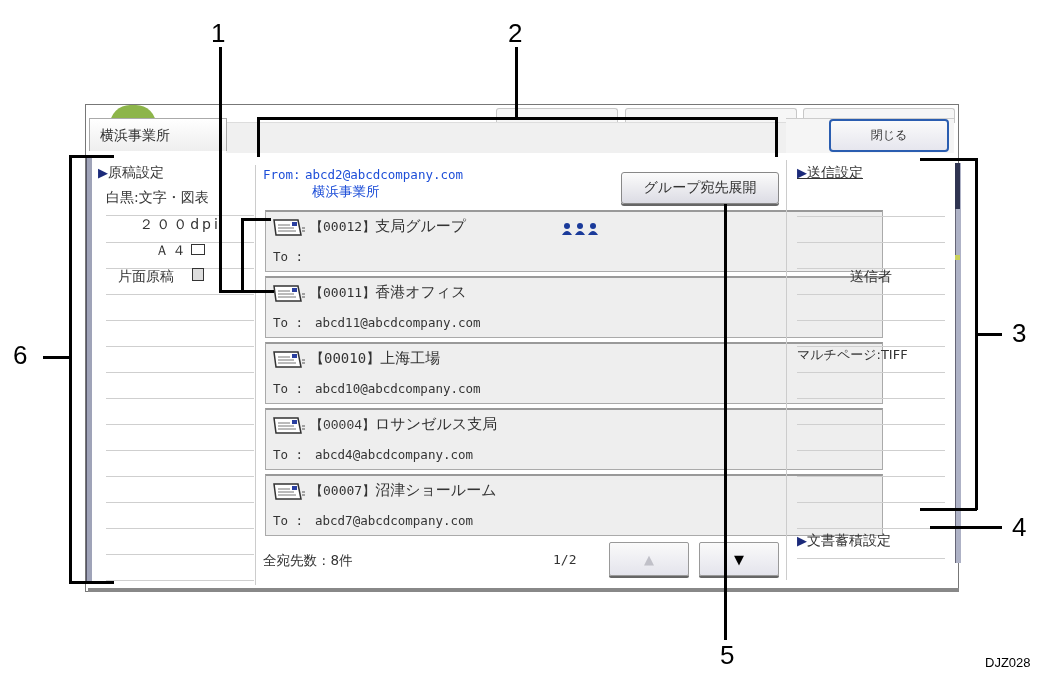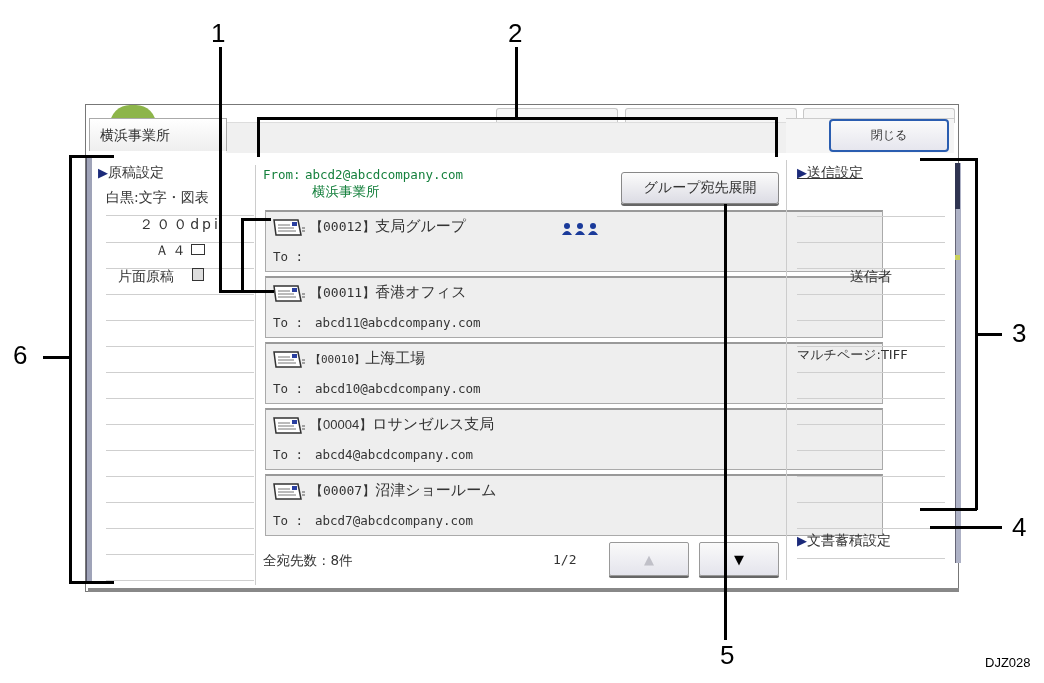--- a/index.html
+++ b/index.html
@@ -20,21 +20,21 @@
   .title-bar { position:absolute; left:226px; top:122px; width:560px; height:30px; background:#f0f0f0; border-top:1px solid #ddd; }
   .right-bar { position:absolute; left:786px; top:118px; width:168px; height:34px; background:#f5f5f5; border-top:1px solid #ccc;}
   .close-btn { position:absolute; left:829px; top:119px; width:116px; height:29px; border:2px solid #2a5db0; border-radius:4px;
                background:linear-gradient(#fafafa,#e6e6ee); font-size:12px; color:#333; display:flex; align-items:center; justify-content:center; }
   .left-scroll { position:absolute; left:86px; top:158px; width:5px; height:426px; background:#9fa3b8; border-left:1px solid #556; }
   .lrow { position:absolute; left:17px; width:148px; height:26px; border-bottom:1px solid #cfcfcf; font-size:14px; color:#333; }
   .lrow-first { left:9px; }
   .tri { color:#1b2a7a; font-size:13px; }
   .left-vline { position:absolute; left:255px; top:165px; width:1px; height:420px; background:#ccc; }
   
-  .from-block { position:absolute; left:263px; top:167px; font-family:"DejaVu Sans Mono","Liberation Mono",monospace; font-size:12.5px; color:#15803d; line-height:16px; }
+  .from-block { position:absolute; left:263px; top:167px; font-family:"DejaVu Sans Mono","Liberation Mono",monospace; font-size:12.5px; color:#1d4ed8; line-height:16px; }
   .from-label { display:inline-block; width:42px; }
   .from-sub { padding-left:49px; font-family:"DejaVu Sans", sans-serif; font-size:13.5px; }
   .group-btn { position:absolute; left:621px; top:172px; width:156px; height:30px; border:1px solid #888; border-radius:3px;
                background:linear-gradient(#fbfbfb,#dcdce4); font-size:14px; color:#333; display:flex; align-items:center; justify-content:center; box-shadow:0 2px 0 #666; }
   .dest-list { position:absolute; left:265px; top:210px; width:618px; }
   .dest { position:relative; height:62px; margin-bottom:4px; background:#eeeeee; border:1px solid #aaa; border-top:2px solid #999; box-sizing:border-box; }
   .dest-icon { position:absolute; left:6px; top:6px; width:34px; height:20px; }
   .dest-name { position:absolute; left:44px; top:5px; font-size:15px; color:#333; }
   .dest-to { position:absolute; left:7px; top:37px; font-family:"DejaVu Sans Mono","Liberation Mono",monospace; font-size:12.5px; color:#333; }
   .dest-to .to-lbl { display:inline-block; width:42px; }
@@ -150,34 +150,34 @@
   <div class="dest">
     <svg class="dest-icon" viewBox="0 0 34 20">
         <path d="M2 2 L26 2 L29 17 L4 17 Z" fill="#fff" stroke="#333" stroke-width="1.5"></path>
         <rect x="20" y="4" width="5" height="4" fill="#2a3fa0"></rect>
         <line x1="6" y1="7" x2="18" y2="7" stroke="#777"></line>
         <line x1="6" y1="10" x2="22" y2="10" stroke="#777"></line>
         <line x1="6" y1="13" x2="24" y2="13" stroke="#777"></line>
         <line x1="30" y1="10" x2="33" y2="10" stroke="#555"></line>
         <line x1="30" y1="13" x2="33" y2="13" stroke="#555"></line>
       </svg>
-    <div class="dest-name"><span style="font-family:'DejaVu Sans Mono',monospace;font-size:11px;">【00010】</span><span>上海工場</span></div>
+    <div class="dest-name"><span style="font-family:'DejaVu Sans Mono',monospace;font-size:14px;">【00010】</span><span>上海工場</span></div>
     <div class="dest-to"><span class="to-lbl">To :</span><span>abcd10@abcdcompany.com</span></div>
   </div>
   <div class="dest">
     <svg class="dest-icon" viewBox="0 0 34 20">
         <path d="M2 2 L26 2 L29 17 L4 17 Z" fill="#fff" stroke="#333" stroke-width="1.5"></path>
         <rect x="20" y="4" width="5" height="4" fill="#2a3fa0"></rect>
         <line x1="6" y1="7" x2="18" y2="7" stroke="#777"></line>
         <line x1="6" y1="10" x2="22" y2="10" stroke="#777"></line>
         <line x1="6" y1="13" x2="24" y2="13" stroke="#777"></line>
         <line x1="30" y1="10" x2="33" y2="10" stroke="#555"></line>
         <line x1="30" y1="13" x2="33" y2="13" stroke="#555"></line>
       </svg>
-    <div class="dest-name"><span style="font-family:Liberation Sans, sans-serif;font-size:13px;">【00004】</span><span>ロサンゼルス支局</span></div>
+    <div class="dest-name"><span style="font-family:Liberation Mono, monospace;font-size:13px;">【00004】</span><span>ロサンゼルス支局</span></div>
     <div class="dest-to"><span class="to-lbl">To :</span><span>abcd4@abcdcompany.com</span></div>
   </div>
   <div class="dest">
     <svg class="dest-icon" viewBox="0 0 34 20">
         <path d="M2 2 L26 2 L29 17 L4 17 Z" fill="#fff" stroke="#333" stroke-width="1.5"></path>
         <rect x="20" y="4" width="5" height="4" fill="#2a3fa0"></rect>
         <line x1="6" y1="7" x2="18" y2="7" stroke="#777"></line>
         <line x1="6" y1="10" x2="22" y2="10" stroke="#777"></line>
         <line x1="6" y1="13" x2="24" y2="13" stroke="#777"></line>
         <line x1="30" y1="10" x2="33" y2="10" stroke="#555"></line>

